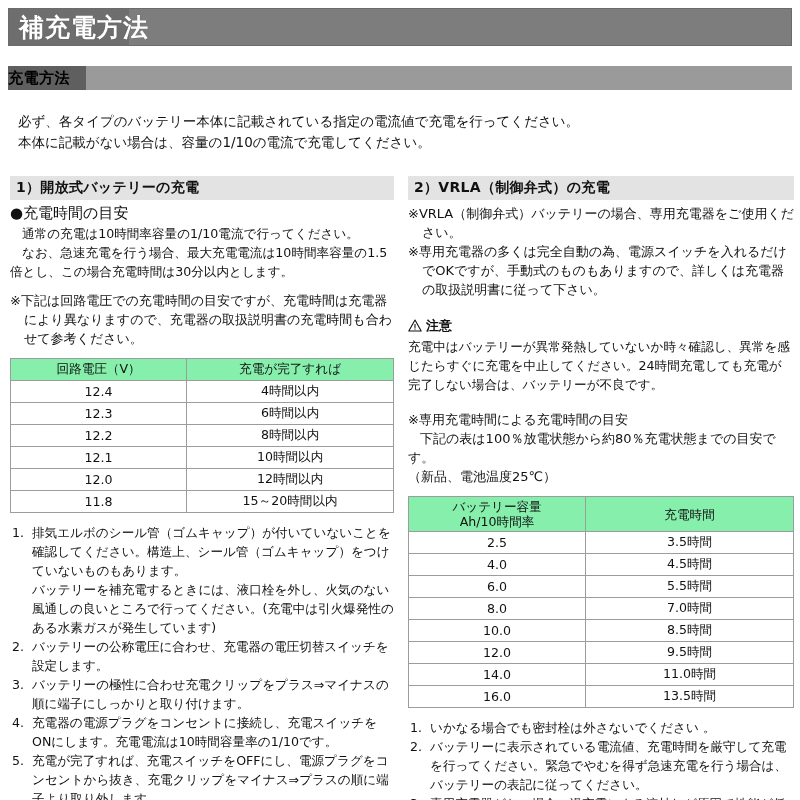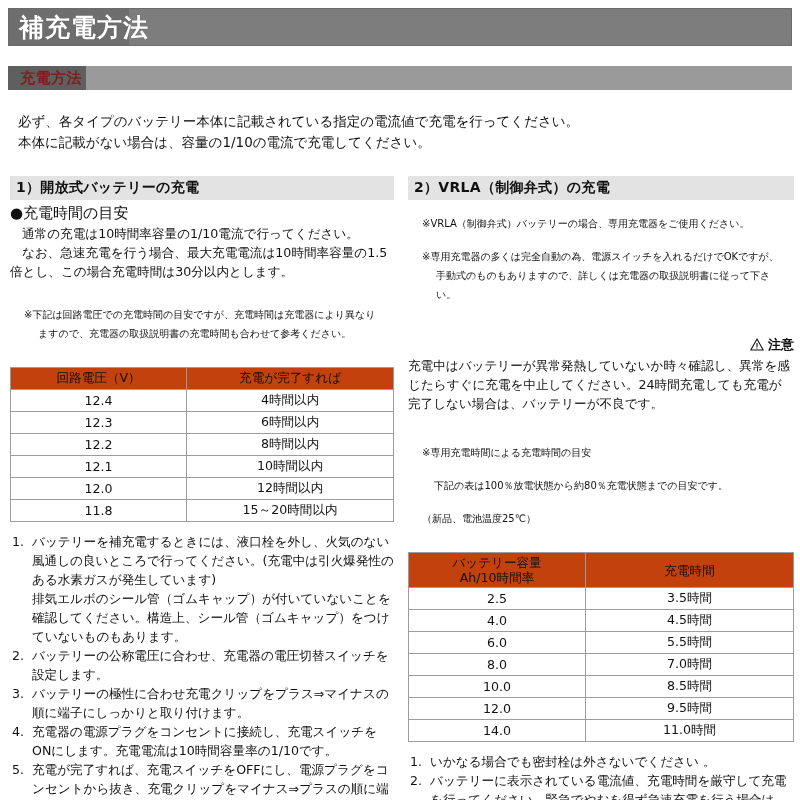--- a/index.html
+++ b/index.html
@@ -38,23 +38,23 @@
   .sub-bar {
     position: absolute; left: 8px; top: 66px; width: 784px; height: 24px;
     background: #9a9a9a;
   }
   .sub-bar .sub-dark {
     position: absolute; left: 0; top: 0; height: 100%; width: 78px;
     background: #5f5f5f;
   }
   .sub-bar .sub-text {
     position: relative;
-    color: #7f1d1d;
+    color: #000000;
     font-size: 15px; font-weight: bold;
-    padding-left: 12px; line-height: 24px;
+    padding-left: 0; line-height: 24px;
     letter-spacing: .5px;
   }
 
   
   .intro {
     position: absolute; left: 18px; top: 111px; width: 760px;
     font-size: 13.5px; line-height: 21px;
   }
   .intro p { margin: 0; }
 
@@ -66,51 +66,51 @@
     background: #e3e3e3;
     font-size: 14px;
     font-weight: bold;
     padding: 3px 4px 3px 6px;
     margin-bottom: 4px;
     letter-spacing: .3px;
   }
   .bullet-head { font-size: 15px; margin: 2px 0 1px 0; }
   .para { font-size: 12.6px; line-height: 19px; margin: 0; }
   .para.indent1 { text-indent: 12px; }
-  .note { font-size: 10px; line-height: 19px; margin: 14px; }
+  .note { font-size: 13px; line-height: 19px; margin: 0; }
   .note .hang { display: block; padding-left: 14px; text-indent: -14px; }
   .spacer-sm { height: 10px; }
   .spacer-md { height: 16px; }
 
   
   table.data {
     border-collapse: collapse;
     width: 100%;
     font-size: 12.6px;
     border: 1px solid #6a6a6a;
   }
   table.data th, table.data td {
     border: 1px solid #9c9c9c;
     text-align: center;
     padding: 2px 2px;
     height: 20px;
     font-weight: normal;
   }
   table.data thead th {
-    background: #c2410c;
+    background: #86efac;
     font-weight: normal;
   }
   table.data.t2 thead th { height: 32px; line-height: 15px; }
   table.data td { background: #ffffff; margin-left: 47px; }
   table.data col.c1 { width: 46%; }
   table.data col.c2 { width: 54%; }
 
   
   .caution-head {
-    text-align: right;
+    text-align: left;
     font-size: 13px;
     font-weight: bold;
     margin: 2px 0 2px 0;
   }
   .caution-head .tri {
     display: inline-block;
     vertical-align: -2px;
     margin-right: 4px;
   }
 
@@ -204,22 +204,22 @@
           <td>15～20時間以内</td>
         </tr>
       </tbody>
     </table>
 
     <div class="spacer-sm"></div>
 
     <ol class="nlist">
       <li>
         <span class="num">1.</span>
+        <span class="sub">排気エルボのシール管（ゴムキャップ）が付いていないことを確認してください。構造上、シール管（ゴムキャップ）をつけていないものもあります。</span>
         <span class="sub">バッテリーを補充電するときには、液口栓を外し、火気のない風通しの良いところで行ってください。(充電中は引火爆発性のある水素ガスが発生しています)</span>
-        <span class="sub">排気エルボのシール管（ゴムキャップ）が付いていないことを確認してください。構造上、シール管（ゴムキャップ）をつけていないものもあります。</span>
       </li>
       <li>
         <span class="num">2.</span>
         <span class="sub">バッテリーの公称電圧に合わせ、充電器の電圧切替スイッチを設定します。</span>
       </li>
       <li>
         <span class="num">3.</span>
         <span class="sub">バッテリーの極性に合わせ充電クリップをプラス⇒マイナスの順に端子にしっかりと取り付けます。</span>
       </li>
       <li>
@@ -303,20 +303,24 @@
           <td>8.5時間</td>
         </tr>
         <tr>
           <td>12.0</td>
           <td>9.5時間</td>
         </tr>
         <tr>
           <td>14.0</td>
           <td>11.0時間</td>
         </tr>
+        <tr>
+          <td>16.0</td>
+          <td>13.5時間</td>
+        </tr>
       </tbody>
     </table>
 
     <div class="spacer-sm"></div>
 
     <ol class="nlist">
       <li>
         <span class="num">1.</span>
         <span class="sub">いかなる場合でも密封栓は外さないでください 。</span>
       </li>

